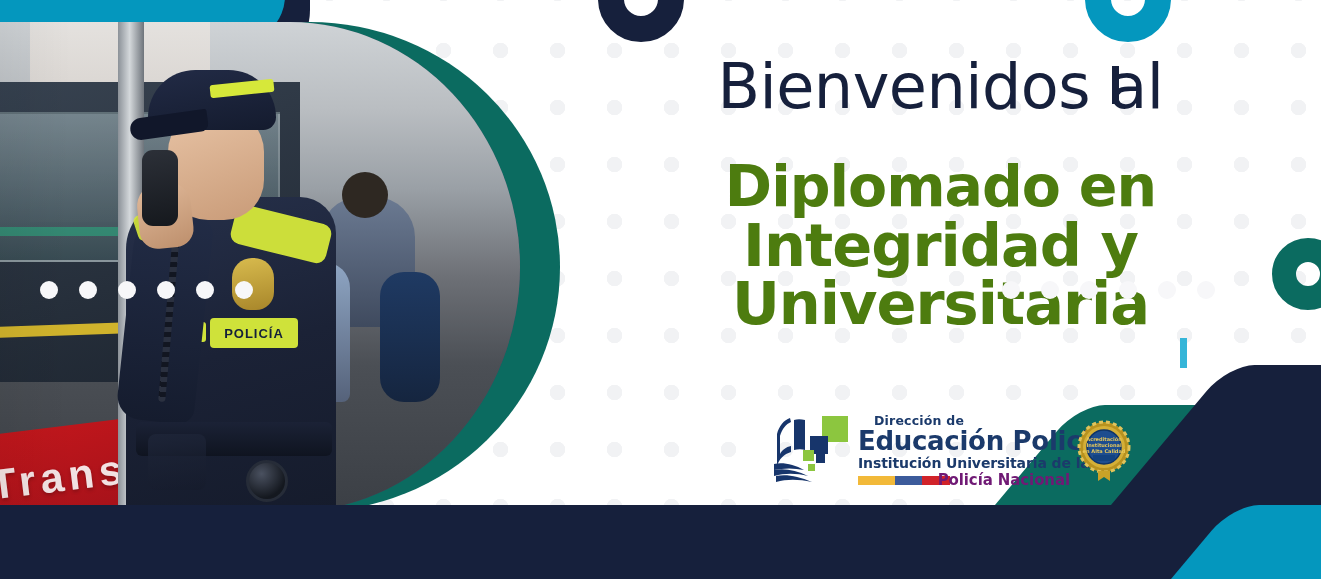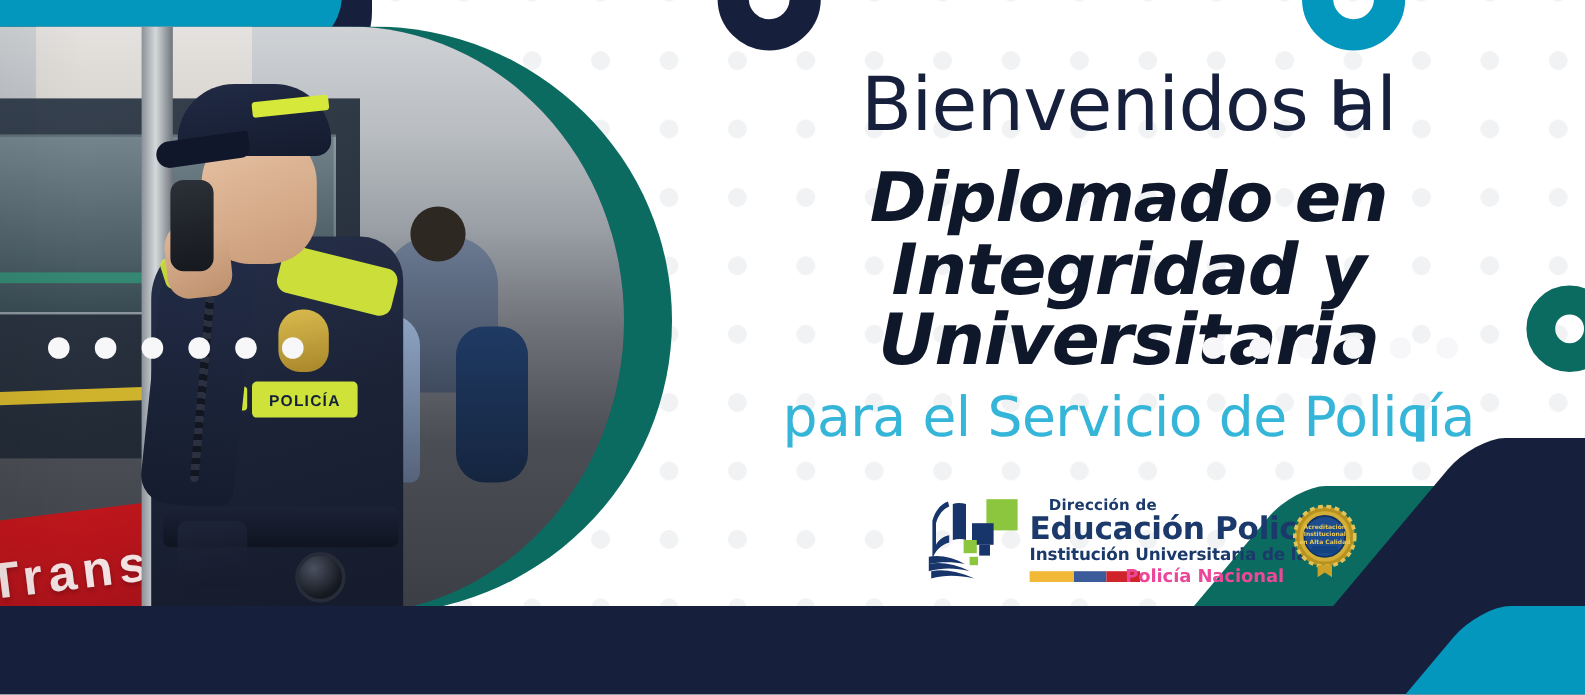--- a/index.html
+++ b/index.html
@@ -268,27 +268,26 @@
   }
   .welcome{
     font-family:"DejaVu Sans", sans-serif;
     font-weight:400;
     font-size:62px;
     line-height:1.05;
     color:#16203c;
     letter-spacing:-0.5px;
   }
   .title{
-    margin-top:19px;
+    margin-top:40px;
     font-family:"DejaVu Sans", sans-serif;
     font-weight:700;
-    color:#0f172a;
+    color:#4d7c0f;
     line-height:0.98;
     letter-spacing:-1px;
-    font-style:italic;
   }
   .title-l1{ font-size:57px; display:block; }
   .title-l2{ font-size:59px; display:block; margin-top:2px; }
   .subtitle{
     margin-top:8px;
     font-family:"DejaVu Sans", sans-serif;
     font-weight:400;
     font-size:46px;
     color:#35b5d8;
     letter-spacing:-0.5px;
@@ -318,21 +317,21 @@
     position:absolute; left:0; top:18px; white-space:nowrap;
   }
   .lt-inst{
     font-family:"DejaVu Sans", sans-serif;
     font-size:14px; font-weight:700; color:#1b3a6b;
     letter-spacing:-.1px; line-height:1;
     position:absolute; left:0; top:46px; white-space:nowrap;
   }
   .lt-pol{
     font-family:"DejaVu Sans", sans-serif;
-    font-size:15px; font-weight:700; color:#ec4899;
+    font-size:15px; font-weight:700; color:#701a75;
     letter-spacing:-.1px; line-height:1;
     position:absolute; right:0; top:63px; white-space:nowrap;
   }
   .lt-flag{
     position:absolute; left:0; top:66px;
     width:92px; height:9px;
     display:flex;
   }
   .lt-flag i{ display:block; height:100%; }
   .fl-y{ width:40%; background:#f2b939; }
@@ -450,21 +449,20 @@
       </div>
     </div>
   </div>
 
   <div class="text-block">
     <div class="welcome">Bienvenidos al</div>
     <div class="title">
       <span class="title-l1">Diplomado en</span>
       <span class="title-l2">Integridad y Universitaria</span>
     </div>
-    <div class="subtitle">para el Servicio de Policía</div>
   </div>
 
   <div class="logo">
 
     <div class="logo-book">
       <svg viewBox="0 0 92 80" width="92" height="80" aria-hidden="true">
         <path d="M30 8 C24 10 19 16 17 24 L17 56 C19 49 24 44 31 42 L31 36
                  C26 37 22 40 20 44 L20 26 C22 19 26 14 31 12 Z" fill="#17356b"></path>
         <path d="M34 10 L34 40 C38 39 42 39 45 40 L45 10 C41 9 37 9 34 10 Z" fill="#17356b"></path>
         <path d="M14 54 C22 52 34 54 44 60 C34 58 24 58 14 60 Z" fill="#17356b"></path>

